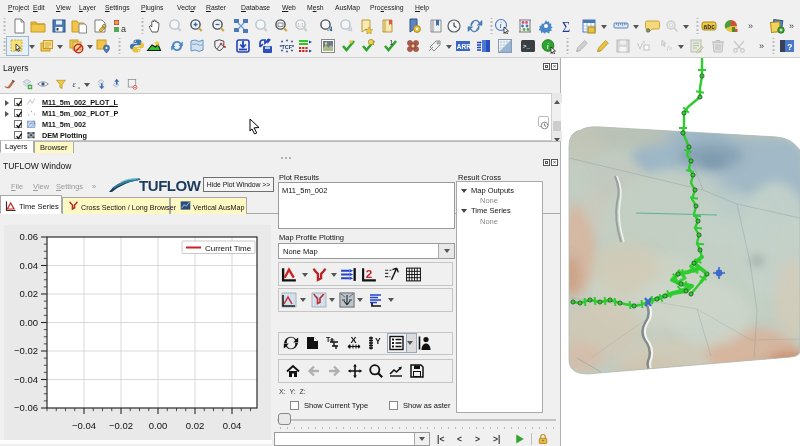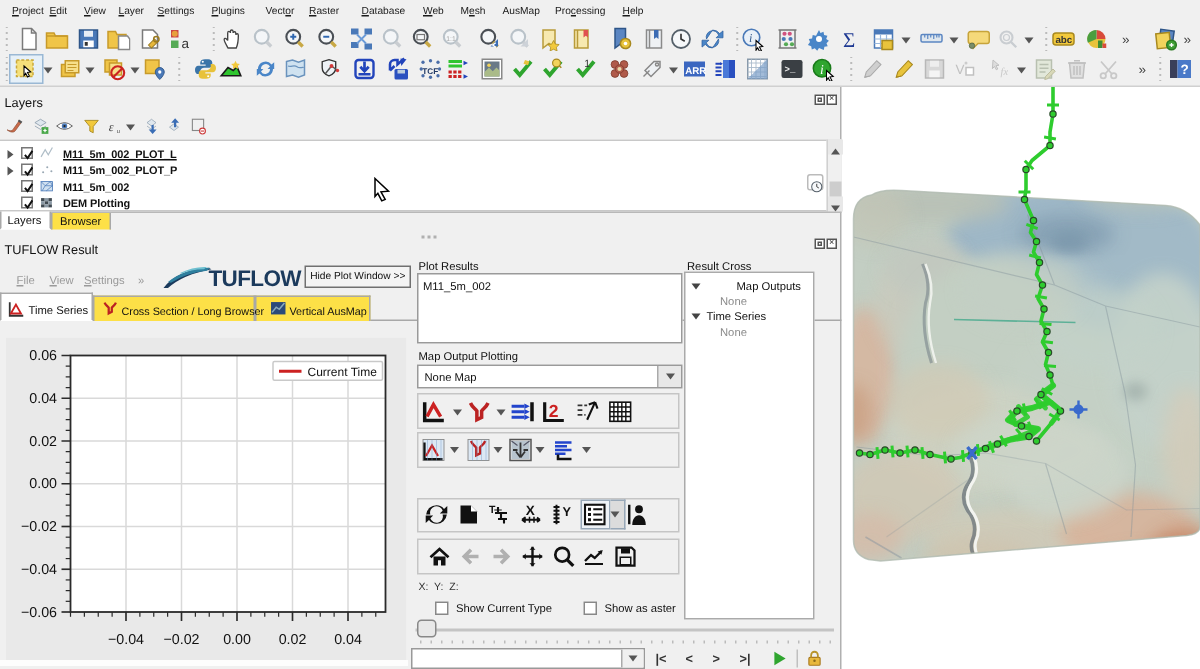--- a/index.html
+++ b/index.html
@@ -7,21 +7,21 @@
 .ic{position:absolute;z-index:3}
 .ic svg{display:block}
 .dd{position:absolute;width:0;height:0;border-left:3px solid transparent;border-right:3px solid transparent;border-top:4px solid #555}
 .sep{position:absolute;width:5px;background-image:radial-gradient(circle,#bbb 30%,transparent 32%);background-size:4px 4px;background-position:center}
 .menu{position:absolute;top:0;left:0;width:800px;height:17px;background:#f0f0f0;font-size:6.8px;color:#1a1a1a}
 .menu span{position:absolute;top:4px}
 .menu u{text-decoration:underline}
 .lbl{position:absolute;font-size:7.5px;color:#111;white-space:nowrap}
 .box{position:absolute;background:#fff;border:1px solid #9a9a9a}
 .gbox{position:absolute;border:1px solid #c5c5c5;background:#f0f0f0}
-.tab{position:absolute;font-size:7.5px;color:#111;border:1px solid #a8a8a8;border-bottom:none;background:#fde047;text-align:left}
+.tab{position:absolute;font-size:7.5px;color:#111;border:1px solid #a8a8a8;border-bottom:none;background:#fef9c3;text-align:left}
 .tab.act{background:#fff}
 .grey{color:#9a9a9a}
 .btnflat{position:absolute;font-size:9px;color:#444;text-align:center}
 </style></head><body>
 
 <div class="menu">
 <span style="left:8px"><u>P</u>roject</span>
 <span style="left:33px"><u>E</u>dit</span>
 <span style="left:56px"><u>V</u>iew</span>
 <span style="left:79px"><u>L</u>ayer</span>
@@ -792,21 +792,21 @@
         <path d="M5 3l3 4H2z" fill="#555"></path>
       </svg></div>
 <div style="position:absolute;left:0;bottom:0;width:10px;height:10px;background:#e8e8e8"><svg width="10" height="10">
         <path d="M5 7L2 3h6z" fill="#555"></path>
       </svg></div>
 <div style="position:absolute;left:1px;top:28px;width:8px;height:10px;background:#cdcdcd"></div>
   </div>
 <div class="abs" style="left:0;top:141px;width:561px;height:1px;background:#b8b8b8"></div>
 <div class="tab act" style="left:0px;top:141px;width:34px;height:12px;border-top:none;padding-left:4px;line-height:12px;border-bottom:1px solid #fff;z-index:2">Layers</div>
 <div class="tab" style="left:34px;top:142px;width:40px;height:11px;border-top:none;padding-left:5px;line-height:11px">Browser</div>
-<div class="lbl" style="left:3px;top:161px;font-size:8.5px">TUFLOW Result</div>
+<div class="lbl" style="left:3px;top:161px;font-size:8.5px">TUFLOW Window</div>
 <div class="abs" style="left:543px;top:159px;width:7px;height:7px;border:1px solid #555;background:#fff">
     <div style="position:absolute;left:1px;top:1px;width:3px;height:3px;border:1px solid #555"></div>
   </div>
 <div class="abs" style="left:551px;top:159px;width:7px;height:7px;border:1px solid #555;background:#fff;font-size:6px;line-height:5px;text-align:center;color:#333">×</div>
 <div class="lbl grey" style="left:11px;top:182px"><u>F</u>ile</div>
 <div class="lbl grey" style="left:33px;top:182px"><u>V</u>iew</div>
 <div class="lbl grey" style="left:56px;top:182px"><u>S</u>ettings</div>
 <div class="lbl grey" style="left:92px;top:182px">»</div>
 <div class="abs" style="left:108px;top:175px;width:95px;height:20px">
 <svg width="95" height="20" viewBox="0 0 95 20">
@@ -915,21 +915,21 @@
       <text x="191" y="204" font-size="9.5" text-anchor="middle" font-family="Liberation Sans" fill="#111">0.02</text>
       <text x="228" y="204" font-size="9.5" text-anchor="middle" font-family="Liberation Sans" fill="#111">0.04</text>
       <rect x="178" y="16" width="73" height="12.5" fill="#fff" stroke="#c9c9c9" rx="1"></rect>
       <path d="M182 22.5h15" stroke="#cc2222" stroke-width="2"></path>
       <text x="201" y="25.5" font-size="8" font-family="Liberation Sans" fill="#111">Current Time</text>
     </svg></div>
 <div class="abs" style="left:0;top:440px;width:272px;height:4px;background:#fdfdfd"></div>
 <div class="lbl" style="left:279px;top:173px;font-size:7.5px">Plot Results</div>
 <div class="box" style="left:278px;top:182px;width:177px;height:47px"></div>
 <div class="lbl" style="left:282px;top:186px;font-size:7.5px">M11_5m_002</div>
-<div class="lbl" style="left:279px;top:233px;font-size:7.5px">Map Output Plotting</div>
+<div class="lbl" style="left:279px;top:233px;font-size:7.5px">Map Profile Plotting</div>
 <div class="box" style="left:278px;top:243px;width:177px;height:16px">
 <div class="lbl" style="left:4px;top:3px;font-size:7.5px">None Map</div>
 <div style="position:absolute;right:0;top:0;width:16px;height:14px;background:#e8e8e8;border-left:1px solid #aaa"></div>
 <div class="dd" style="right:4px;top:5px"></div>
   </div>
 <div class="gbox" style="left:278px;top:262px;width:175px;height:24px"></div>
 <div class="gbox" style="left:278px;top:288px;width:175px;height:24px"></div>
 <div class="gbox" style="left:278px;top:332px;width:175px;height:23px"></div>
 <div class="gbox" style="left:278px;top:359px;width:175px;height:24px"></div>
 <div class="ic " style="left:281px;top:266px;width:17px;height:17px">
@@ -1160,20 +1160,20 @@
 <div class="ic " style="left:537px;top:433px;width:12px;height:12px">
     <svg width="12" height="12" viewBox="0 0 16 16">
       <rect x="3" y="7" width="10" height="7" rx="1" fill="#e8b83c" stroke="#a8791f"></rect>
       <path d="M5 7V5a3 3 0 016 0v2" fill="none" stroke="#b8942a" stroke-width="1.6"></path>
       <circle cx="8" cy="10" r="1.1" fill="#8a6a1a"></circle>
     </svg>
   </div>
 <div class="lbl" style="left:458px;top:173px;font-size:7.5px">Result Cross</div>
 <div class="box" style="left:456px;top:181px;width:87px;height:232px;border-color:#aaa"></div>
 <div class="abs" style="left:461px;top:189px;width:0;height:0;border-left:3.5px solid transparent;border-right:3.5px solid transparent;border-top:4.5px solid #444"></div>
-<div class="lbl" style="left:491px;top:186px;font-size:7.5px">Map Outputs</div>
+<div class="lbl" style="left:471px;top:186px;font-size:7.5px">Map Outputs</div>
 <div class="lbl" style="left:480px;top:196px;font-size:7.5px;color:#8a8a8a">None</div>
 <div class="abs" style="left:461px;top:209px;width:0;height:0;border-left:3.5px solid transparent;border-right:3.5px solid transparent;border-top:4.5px solid #444"></div>
 <div class="lbl" style="left:471px;top:206px;font-size:7.5px">Time Series</div>
 <div class="lbl" style="left:480px;top:217px;font-size:7.5px;color:#8a8a8a">None</div>
 <div class="abs" style="left:281px;top:157px;width:10px;height:2px;border-top:2px dotted #b0b0b0"></div>
 <div class="abs" style="left:249px;top:118px;z-index:9"><svg width="12" height="17" viewBox="0 0 12 17">
 <path d="M1 1l9 8.5-5 .4 2.8 5-2.3 1-2.6-5L1 13z" fill="#fff" stroke="#000" stroke-width="1"></path>
     </svg></div>
 </body></html>

